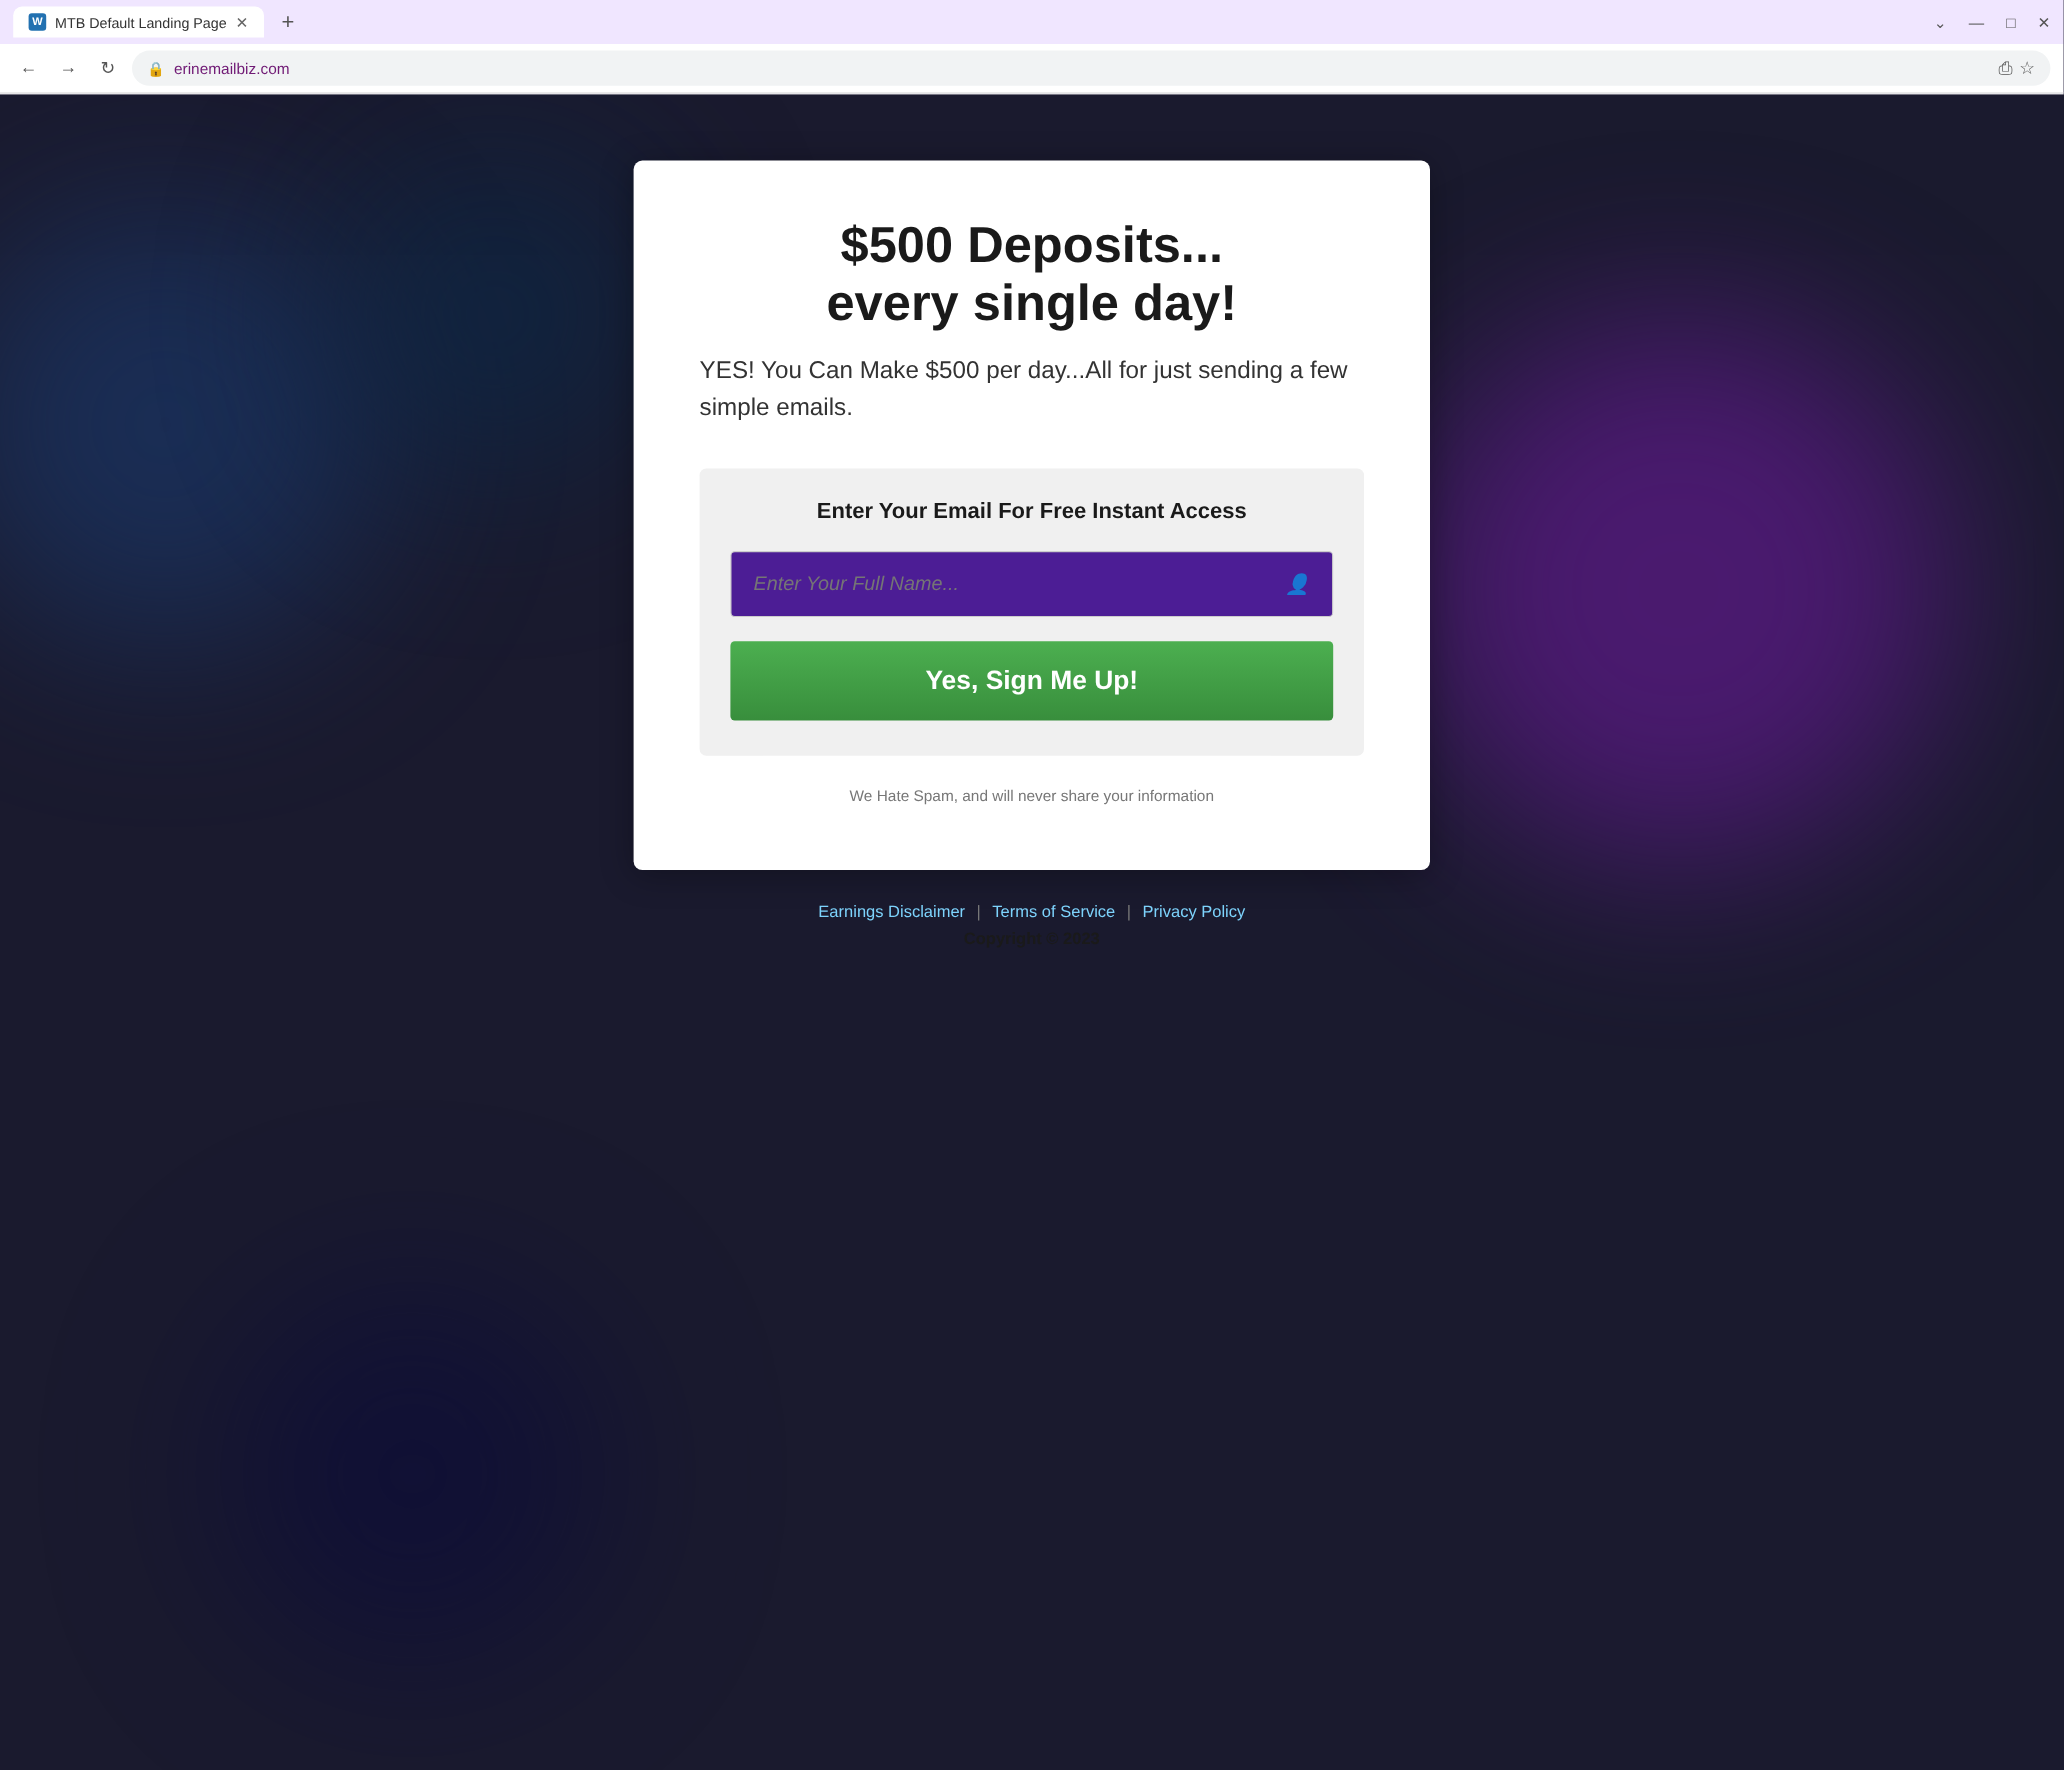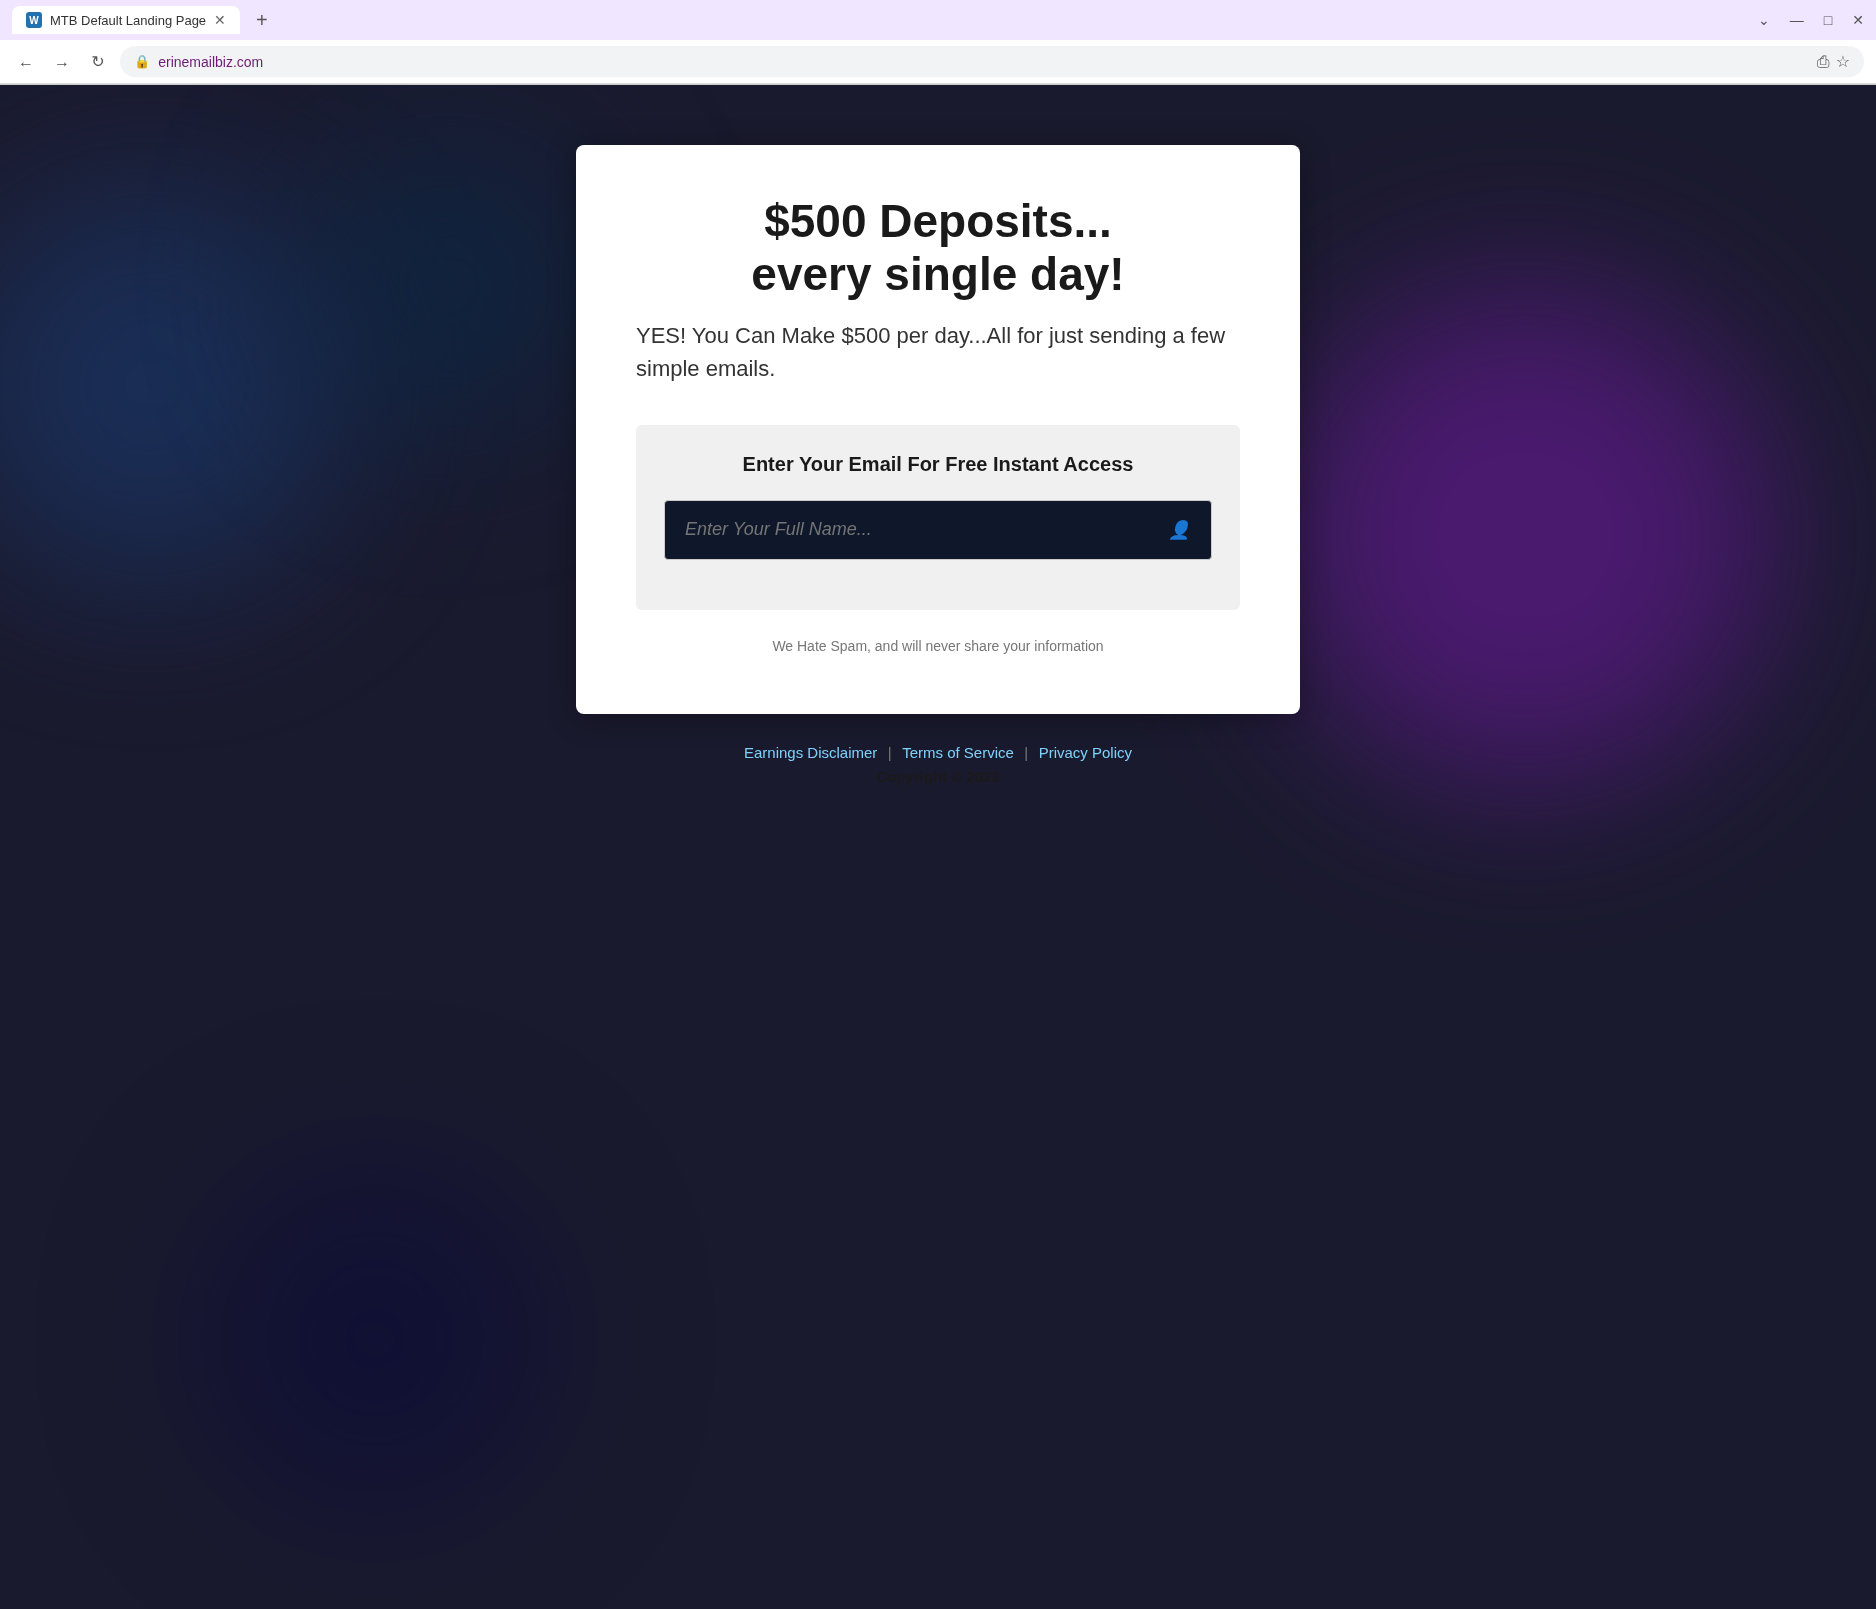--- a/index.html
+++ b/index.html
@@ -228,21 +228,21 @@
     .form-title {
       text-align: center;
       font-size: 20px;
       font-weight: 700;
       color: #1a1a1a;
       margin-bottom: 24px;
     }
 
     .form-field {
       width: 100%;
-      background: #0f172a;
+      background: #4c1d95;
       border: 1px solid #ccc;
       border-radius: 4px;
       padding: 18px 20px;
       font-size: 18px;
       font-style: italic;
       color: #999;
       margin-bottom: 18px;
       display: flex;
       justify-content: space-between;
     }
@@ -366,20 +366,21 @@
 
     <div class="form-box">
       <div class="form-title">Enter Your Email For Free Instant Access</div>
 
       <div class="form-field">
         <input type="text" placeholder="Enter Your Full Name..." style="">
         <span class="field-icon">👤</span>
       </div>
 
 
+      <button class="submit-btn">Yes, Sign Me Up!</button>
     </div>
 
     <p class="spam-note">We Hate Spam, and will never share your information</p>
   </div>
 
   <div class="footer">
     <div class="footer-links">
       <a class="footer-link">Earnings Disclaimer</a>
       <span class="footer-separator">|</span>
       <a class="footer-link">Terms of Service</a>

